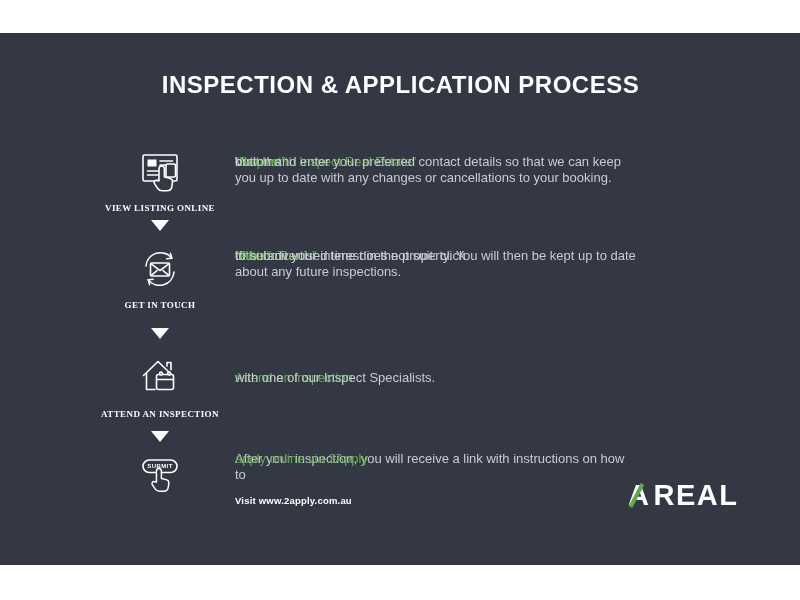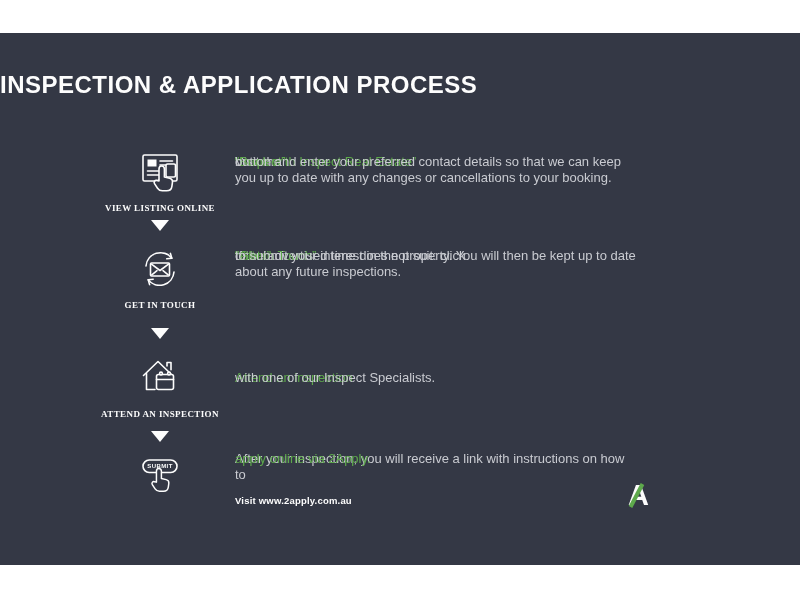--- a/index.html
+++ b/index.html
@@ -7,21 +7,21 @@
     position:relative; width:800px; height:600px; overflow:hidden;
     background: var(--page_bg, #ffffff);
     font-family: "Liberation Sans", sans-serif;
   }
   .card {
     position:absolute; left:0; top:33px; width:800px; height:532px;
     background: var(--card_bg, #343845);
   }
   .card * { position:absolute; }
   .title {
-    left:0; top:38px; width:777px; margin:0; 
+    left:12px; top:38px; width:777px; margin:0; text-align:center;
     color: var(--white, #ffffff); font-size:24px; font-weight:bold; letter-spacing:0.5px;
   }
   .icon { width:48px; height:48px; left:136px; }
   .icon svg { width:48px; height:48px; display:block; }
   .stroke { fill:none; stroke:var(--white,#fff); stroke-width:1.6; stroke-linecap:round; stroke-linejoin:round; }
   .mask   { fill:var(--card_bg,#343845); stroke:var(--white,#fff); stroke-width:1.6; stroke-linejoin:round; }
   .solid  { fill:var(--white,#fff); stroke:none; }
   .svgtext{ fill:var(--white,#fff); font-family:"Liberation Sans",sans-serif; font-size:6px; font-weight:bold; letter-spacing:0.4px; }
   .step-label {
     left:60px; width:200px; text-align:center;
@@ -129,16 +129,17 @@
         <span>After your inspection, you will receive a link with instructions on how to </span>
         <span class="green">apply online via 2Apply.</span>
       </p>
     <div class="note" style="top:462px">Visit www.2apply.com.au</div>
 
     <div class="logo">
       <span>A</span>
       <svg width="17" height="27" viewBox="0 0 17 27">
         <line x1="2.5" y1="25" x2="14.5" y2="2" stroke="#5ea94c" stroke-width="4"></line>
       </svg>
+      <span>REAL</span>
     </div>
 
   </div>
 </div>
 
 </body></html>

